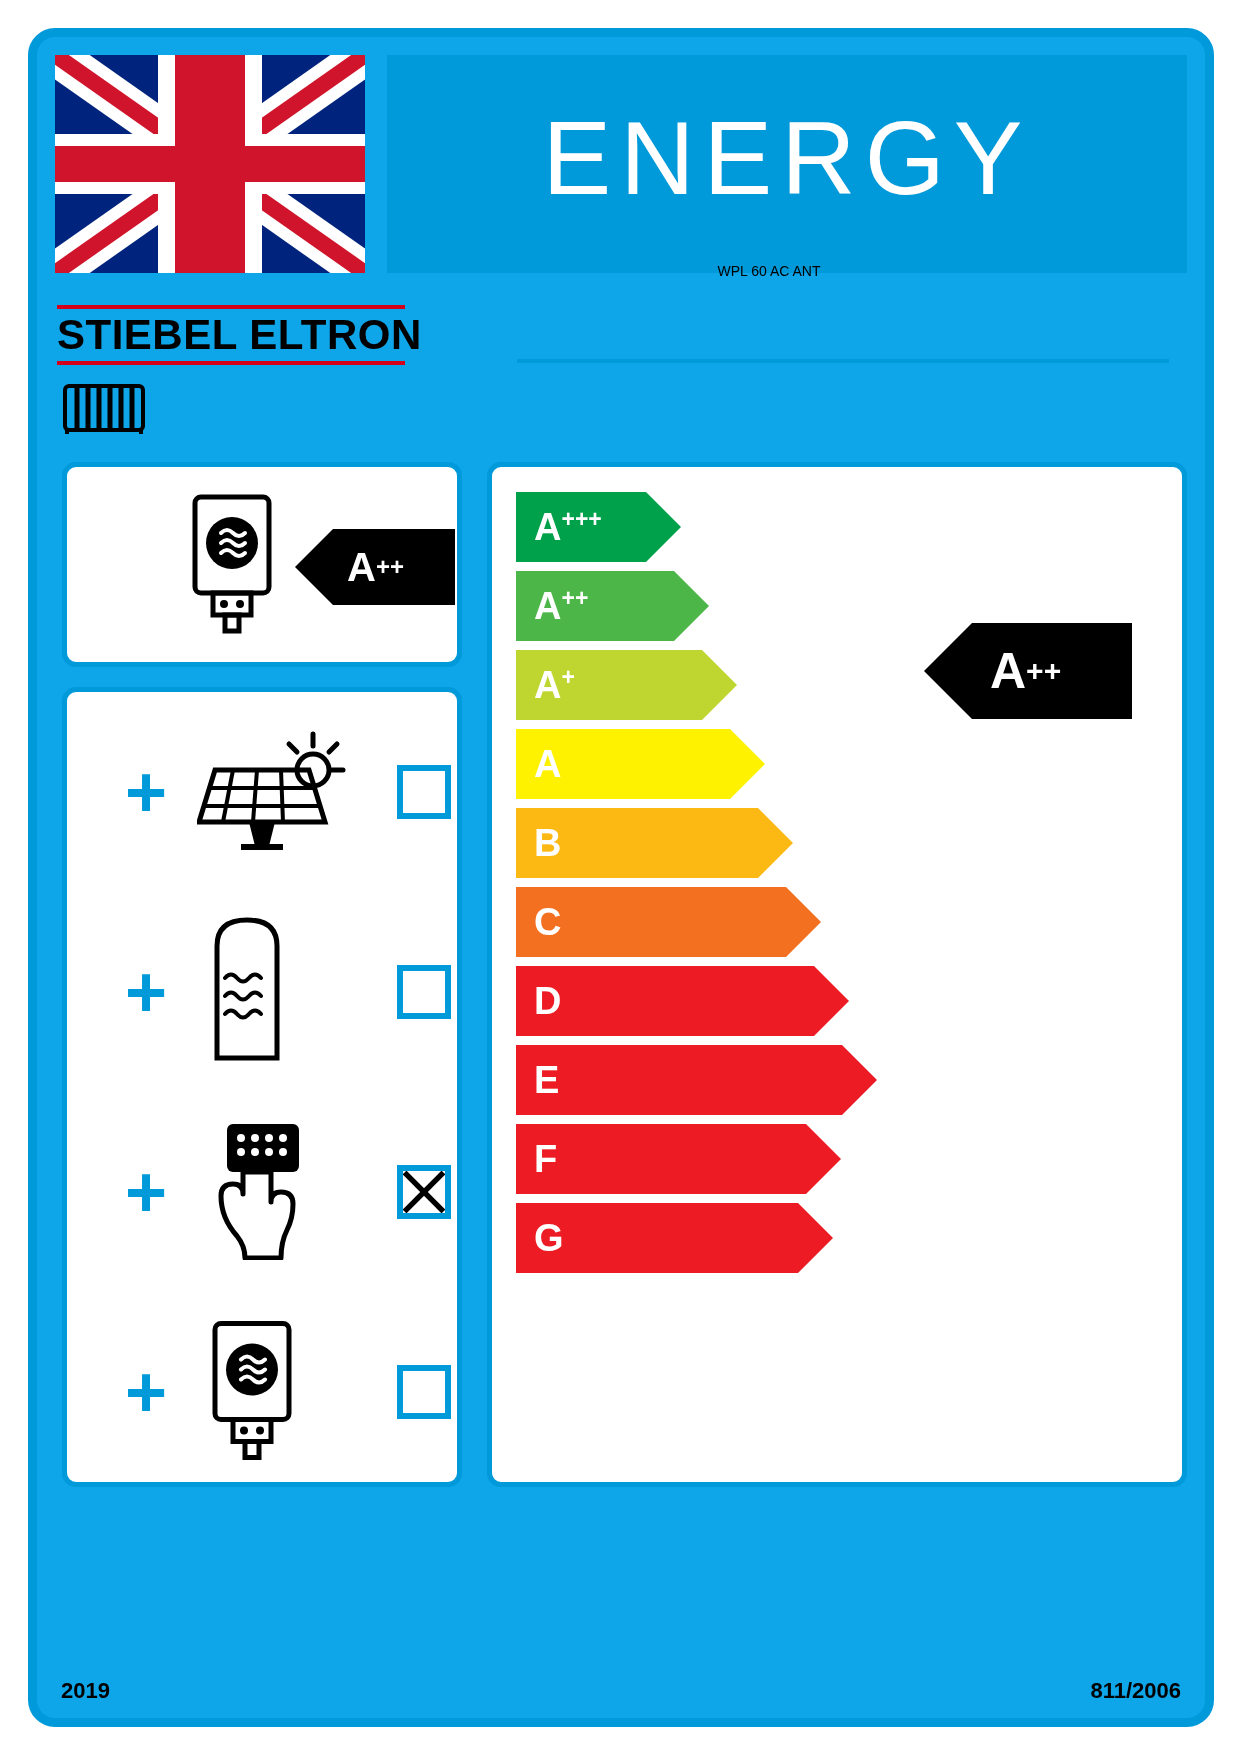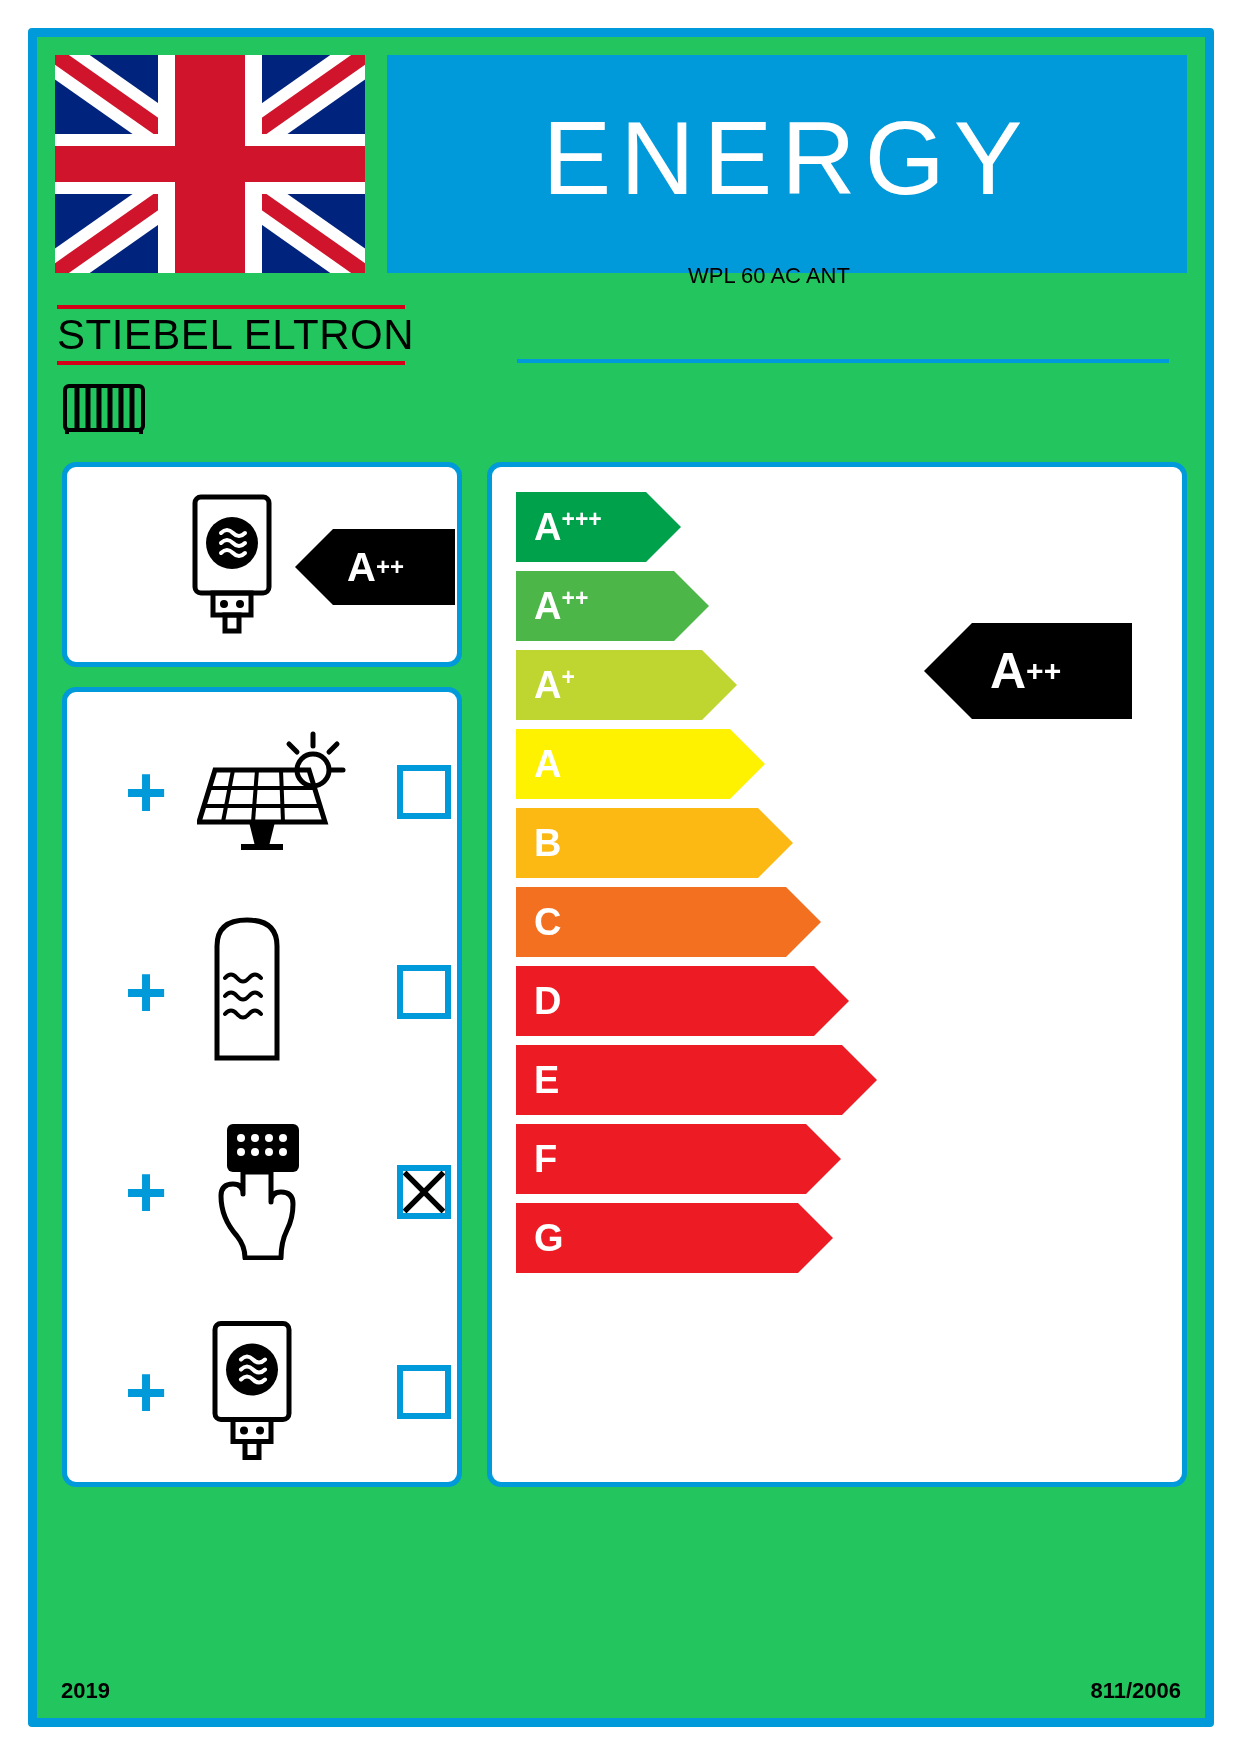--- a/index.html
+++ b/index.html
@@ -12,22 +12,22 @@
     position: relative;
     width: 1242px;
     height: 1755px;
     background: #ffffff;
   }
   .outer-frame {
     position: absolute;
     left: 28px; top: 28px;
     width: 1186px; height: 1699px;
     border: 9px solid #0099da;
-    border-radius: 4px;
-    background: #22c55e;
+    border-radius: 27px;
+    background: #0ea5e9;
   }
   
   .header {
     position: absolute;
     left: 18px; top: 18px;
     width: 1132px; height: 218px;
   }
   .flag {
     position: absolute;
     left: 0; top: 0;
@@ -70,32 +70,32 @@
     font-size: 103px;
     font-weight: 400;
     letter-spacing: 9px;
     white-space: nowrap;
   }
   .model-name {
     position: absolute;
     left: 332px; top: 226px;
     width: 800px;
     text-align: center;
-    font-size: 22px;
+    font-size: 14px;
     color: #000000;
   }
   
   .brand {
     position: absolute;
     left: 20px; top: 268px;
     width: 390px;
   }
   .brand .name {
     font-size: 42px;
-    font-weight: normal;
+    font-weight: bold;
     letter-spacing: 0.5px;
     color: #000000;
     line-height: 1.0;
   }
   .brand .rule-top { width: 348px; height: 4px; background: #d4001a; margin-bottom: 5px; }
   .brand .rule-bot { width: 348px; height: 4px; background: #d4001a; margin-top: 5px; }
   .blue-rule {
     position: absolute;
     left: 480px; top: 322px;
     width: 652px; height: 4px;

